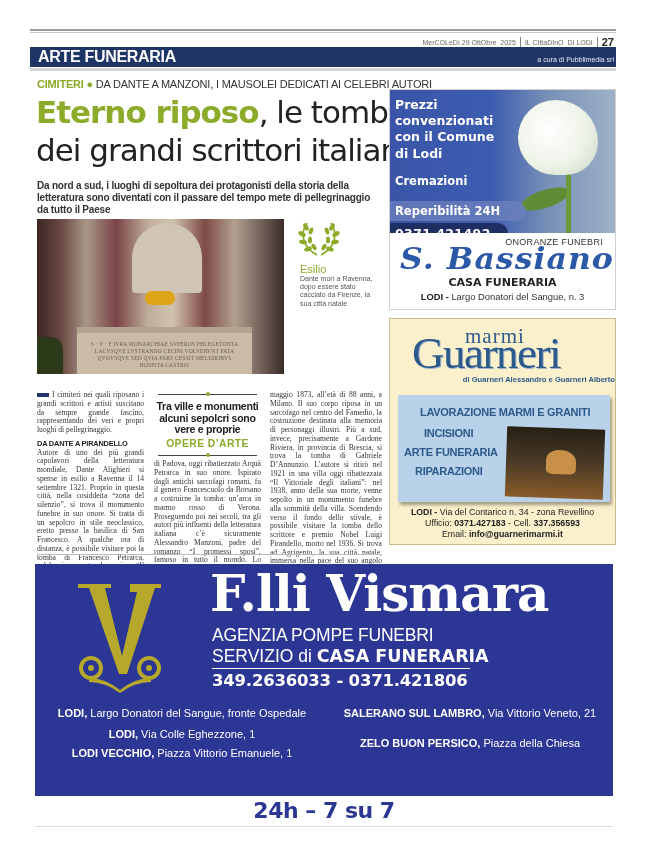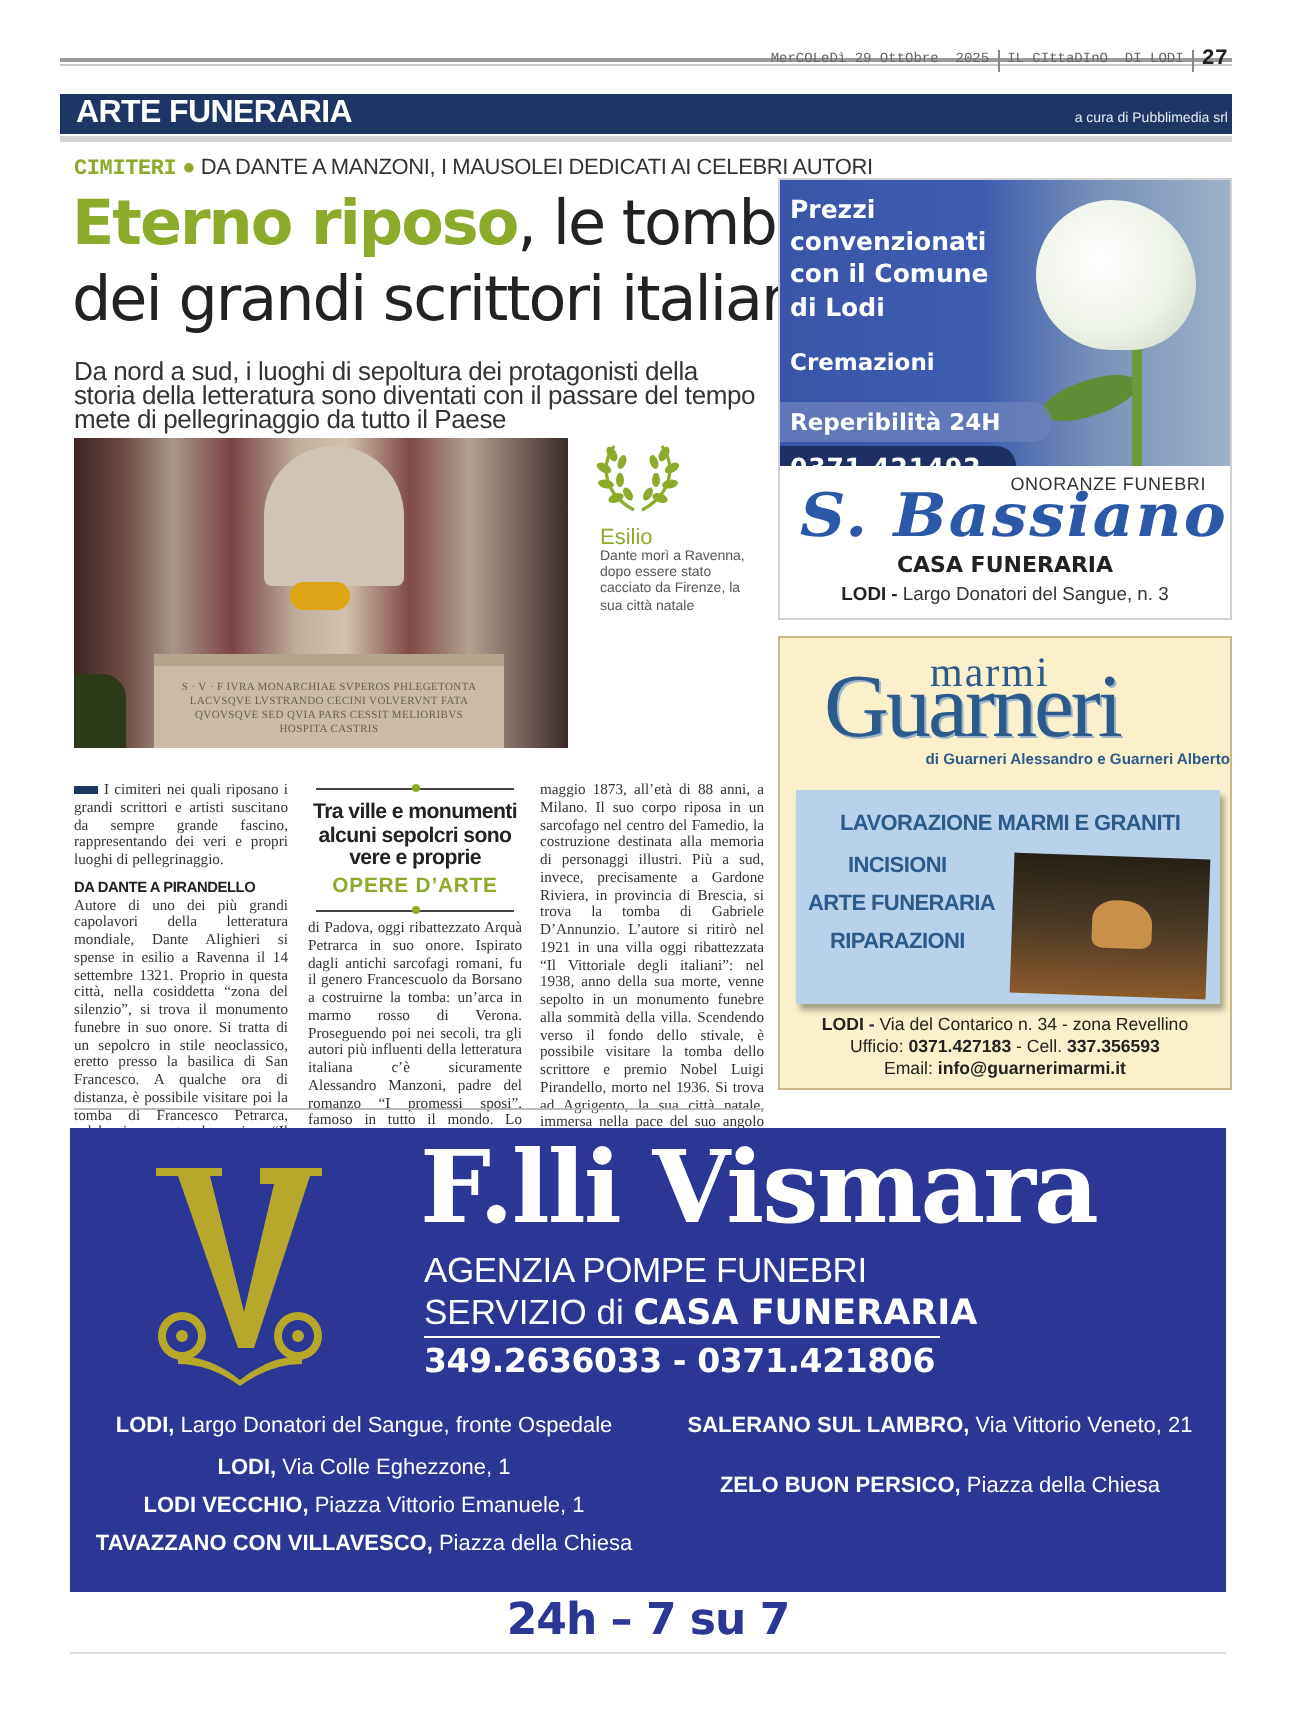--- a/index.html
+++ b/index.html
@@ -2,35 +2,35 @@
 <html><head>
 <meta charset="utf-8">
 <style>
   html, body { margin:0; padding:0; }
   body { width:650px; height:858px; background:#ffffff; position:relative; overflow:hidden; font-family:"Liberation Sans", sans-serif; color:#222; }
   .abs { position:absolute; }
 
   
   .topline1 { left:30px; top:29px; width:586px; height:2px; background:#9a9a9a; }
   .topline2 { left:30px; top:32px; width:586px; height:1px; background:#c8c8c8; }
-  .meta { right:36px; top:24px; height:12px; display:flex; align-items:center; font-size:7px; color:#666; font-family:Liberation Mono, monospace; }
+  .meta { right:36px; top:36px; height:12px; display:flex; align-items:center; font-size:7px; color:#666; font-family:Liberation Sans, sans-serif; }
   .meta .sep { width:1px; height:11px; background:#888; margin:0 4px; }
   .meta .pg { font-size:11px; font-weight:bold; color:#222; }
   .section-bar { left:30px; top:47px; width:586px; height:20px; background:#1e3566; }
   .section-title { left:38px; top:48px; font-size:16px; font-weight:bold; color:#fff; letter-spacing:-0.3px; }
   .section-credit { right:36px; top:56px; font-size:7px; color:#e9edf5; }
   .section-under { left:30px; top:68px; width:586px; height:3px; background:#d4d4d4; }
 
   
   .kicker { left:37px; top:78px; font-size:11px; color:#333; letter-spacing:-0.2px; white-space:nowrap; }
-  .kicker .k1 { color:#8cab2b; font-weight:bold;font-family:Liberation Mono, monospace; }
+  .kicker .k1 { color:#8cab2b; font-weight:bold; }
   .kicker .dot { color:#8cab2b; }
   .headline { left:36px; top:93px; font-family:"DejaVu Sans", sans-serif; font-size:31px; line-height:38px; color:#222; letter-spacing:-1px; white-space:nowrap; }
   .headline .green { color:#8cab2b; font-weight:bold; }
-  .deck { left:37px; top:180px; width:345px; font-size:13px; line-height:12px; font-weight:normal; color:#333; letter-spacing:-0.2px; }
+  .deck { left:37px; top:180px; width:345px; font-size:10px; line-height:12px; font-weight:bold; color:#333; letter-spacing:-0.2px; }
 
   
   .photo { left:37px; top:219px; width:247px; height:155px; background:linear-gradient(90deg,#3d2523 0%,#6b4a44 10%,#a89788 20%,#7a4346 32%,#bfae9c 45%,#d1c2ad 55%,#7f4a47 68%,#b2a190 80%,#3a2a28 100%); overflow:hidden; }
   .photo .tomb { position:absolute; left:40px; top:108px; width:175px; height:47px; background:#c9bba6; border-top:6px solid #b3a48e; }
   .photo .insc { position:absolute; left:50px; top:122px; width:155px; font-size:5.5px; line-height:7px; color:#6b5e4d; text-align:center; letter-spacing:0.2px; font-family:"Liberation Serif", serif; }
   .photo .relief { position:absolute; left:95px; top:4px; width:70px; height:70px; border-radius:35px 35px 4px 4px; background:#cfc4b5; }
   .photo .flowers { position:absolute; left:108px; top:72px; width:30px; height:14px; border-radius:8px; background:#e0a516; }
   .photo .wreath { position:absolute; left:0; top:118px; width:26px; height:37px; background:#2d3a1a; border-radius:0 12px 0 0; }
 
   .laurel { left:297px; top:219px; width:44px; height:40px; }
@@ -242,21 +242,20 @@
   </svg>
   <div class="brand">F.lli Vismara</div>
   <div class="l1">AGENZIA POMPE FUNEBRI</div>
   <div class="l2"><span>SERVIZIO di </span><b>CASA FUNERARIA</b></div>
   <div class="rule"></div>
   <div class="phone">349.2636033 - 0371.421806</div>
 
   <div class="loc lc" style="left:12px;top:143px;"><b>LODI,</b><span> Largo Donatori del Sangue, fronte Ospedale</span></div>
   <div class="loc lc" style="left:12px;top:164px;"><b>LODI,</b><span> Via Colle Eghezzone, 1</span></div>
   <div class="loc lc" style="left:12px;top:183px;"><b>LODI VECCHIO,</b><span> Piazza Vittorio Emanuele, 1</span></div>
-  <div class="loc lc" style="left:12px;top:202px;"><b>TAVAZZANO CON VILLAVESCO,</b><span> Piazza della Chiesa</span></div>
 
   <div class="loc rc" style="left:300px;top:143px;"><b>SALERANO SUL LAMBRO,</b><span> Via Vittorio Veneto, 21</span></div>
   <div class="loc rc" style="left:300px;top:173px;"><b>ZELO BUON PERSICO,</b><span> Piazza della Chiesa</span></div>
 </div>
 <div class="abs ad3-foot">
   <span>24h – 7 su 7</span>
 </div>
 <div class="abs ad3-border"></div>
 
 </body></html>

